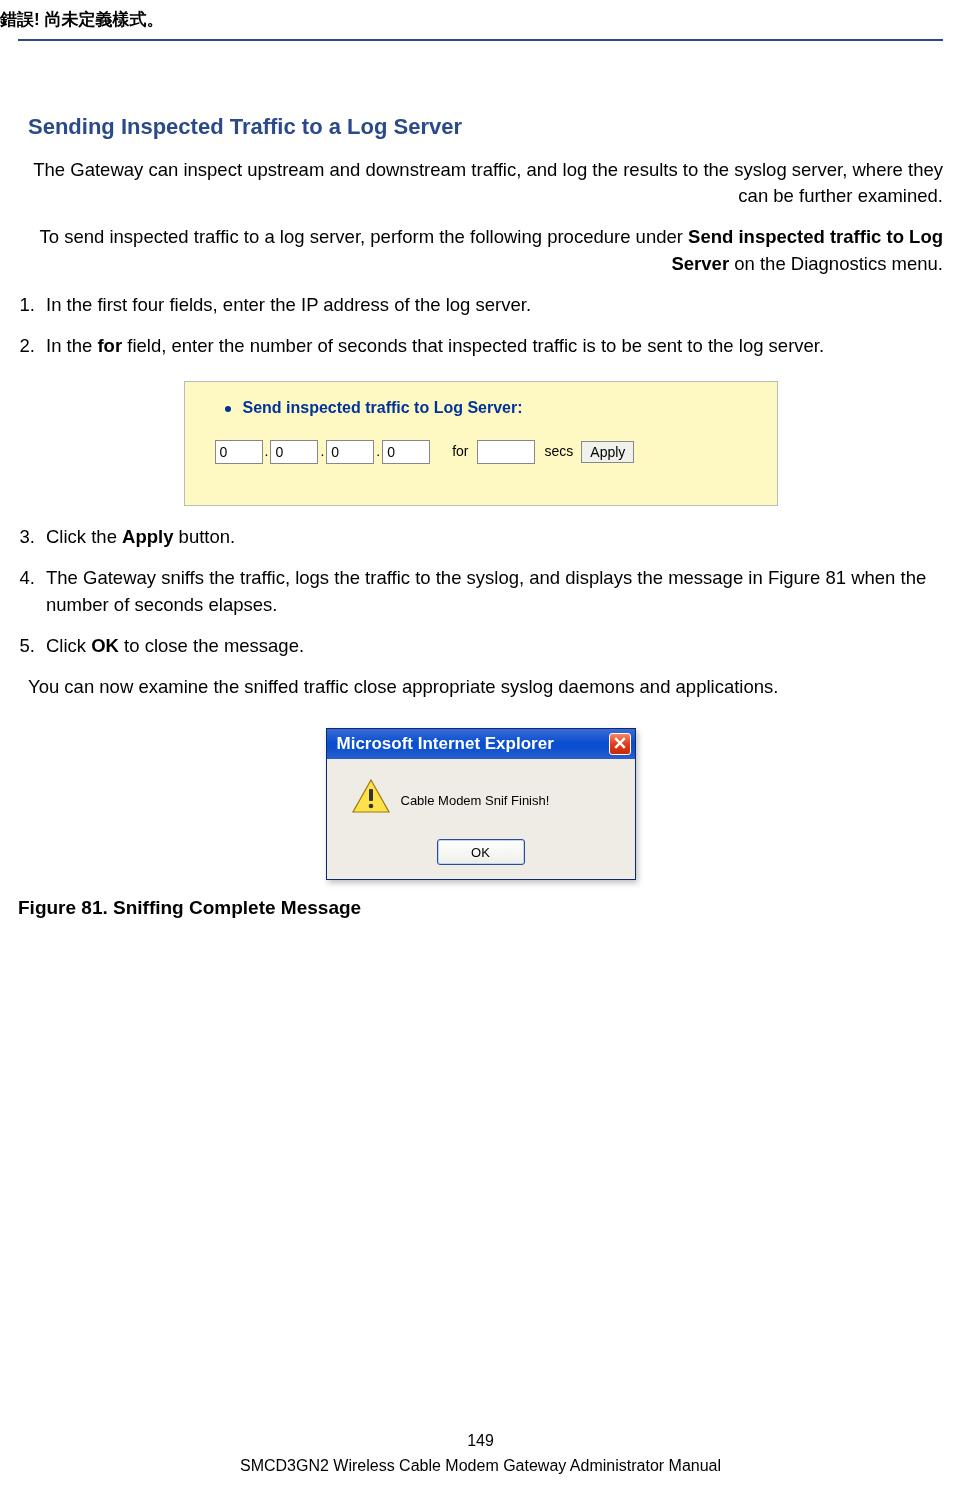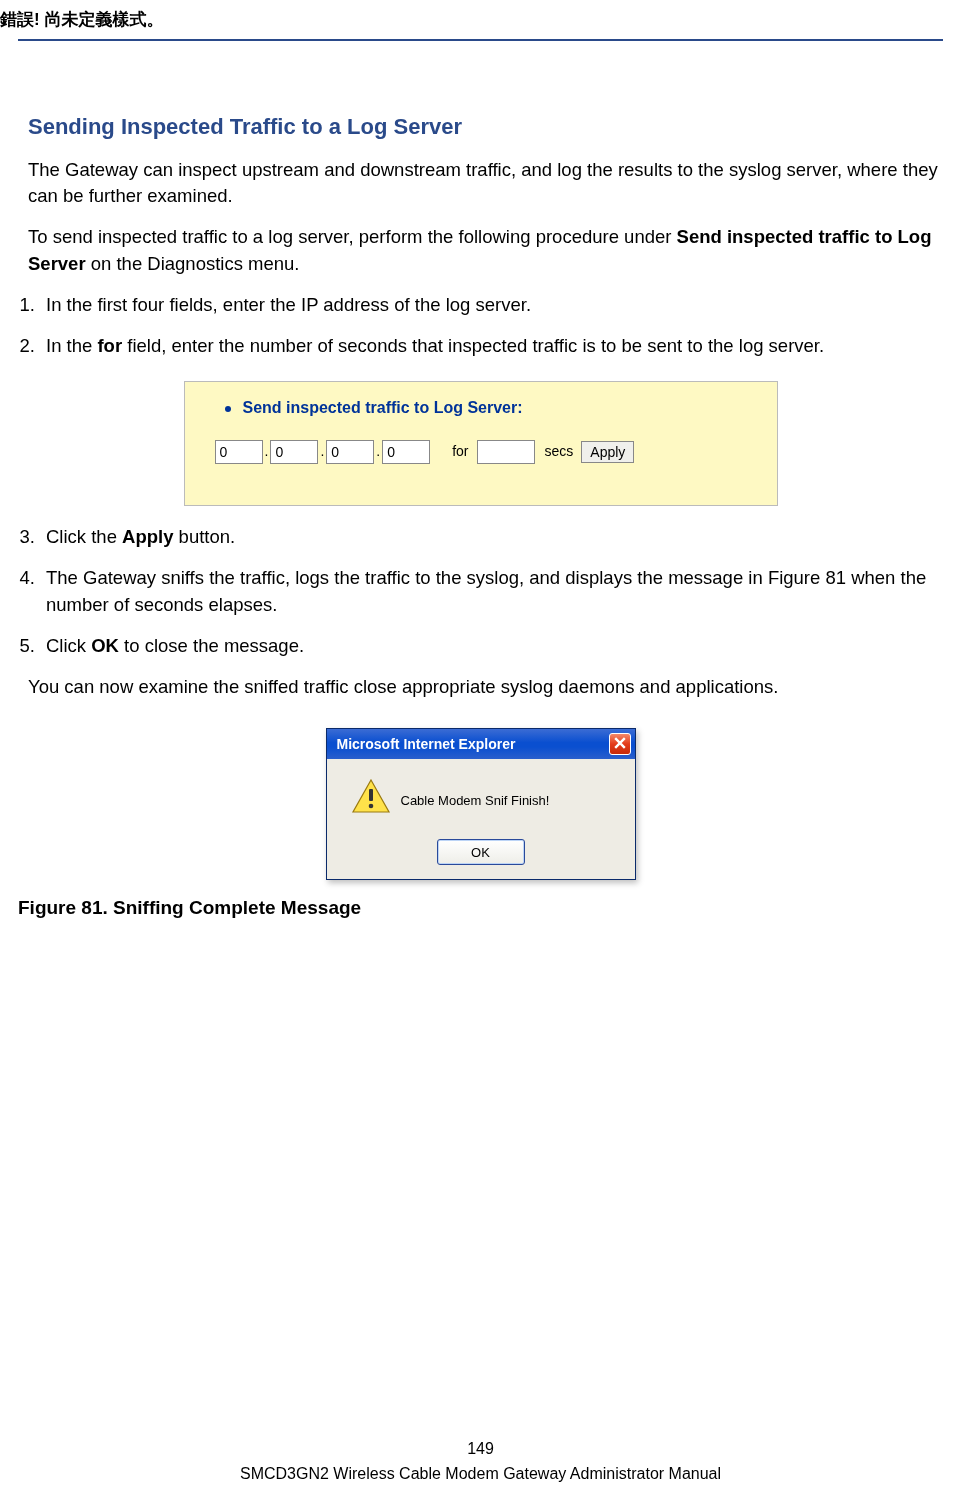--- a/index.html
+++ b/index.html
@@ -29,20 +29,21 @@
     .section-heading {
       color: #2a4a8a;
       font-weight: bold;
       font-size: 22px;
       margin-bottom: 14px;
       margin-left: 10px;
     }
     .para {
       margin-bottom: 14px;
       margin-left: 10px;
+      text-align: right;
     }
     .list {
       margin-left: 0;
       list-style-position: outside;
       padding-left: 22px;
     }
     .list li {
       margin-bottom: 14px;
       padding-left: 6px;
     }
@@ -125,21 +126,21 @@
       background: #eeece4;
       font-family: Tahoma, Arial, sans-serif;
     }
     .dialog-titlebar {
       background: linear-gradient(to bottom, #3b6cd4 0%, #0a4fd0 45%, #0a4fd0 60%, #2a5fcc 100%);
       color: #fff;
       display: flex;
       align-items: center;
       justify-content: space-between;
       padding: 4px 4px 4px 10px;
-      font-size: 14px;
+      font-size: 17px;
       font-weight: bold;
       height: 30px;
     }
     .close-btn {
       width: 22px; height: 22px;
       background: linear-gradient(to bottom, #f48a6a, #e43b1a 50%, #c62a0a);
       border: 1px solid #fff;
       border-radius: 3px;
       display: flex; align-items: center; justify-content: center;
       cursor: pointer;
@@ -170,21 +171,21 @@
       box-shadow: inset 0 0 0 1px #bcd4f6;
     }
     .figure-caption {
       font-weight: bold;
       font-size: 19px;
       margin-top: 14px;
     }
     
     .footer {
       position: absolute;
-      bottom: 18px;
+      bottom: 26px;
       left: 0; right: 0;
       text-align: center;
       font-size: 16px;
     }
     .footer-page { margin-bottom: 2px; }
   </style>
 </head>
 <body>
 
 <div class="header">錯誤! 尚未定義樣式。</div>

